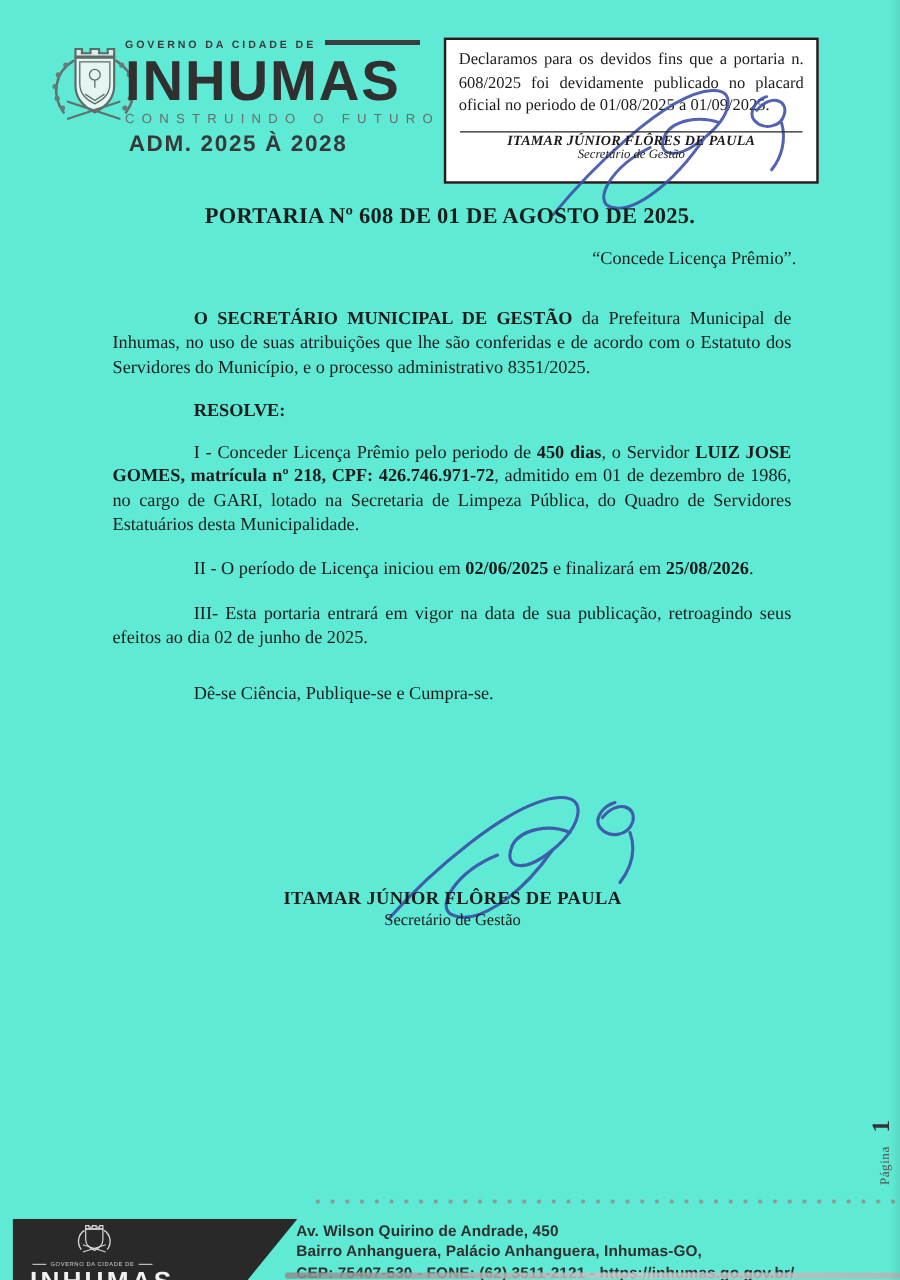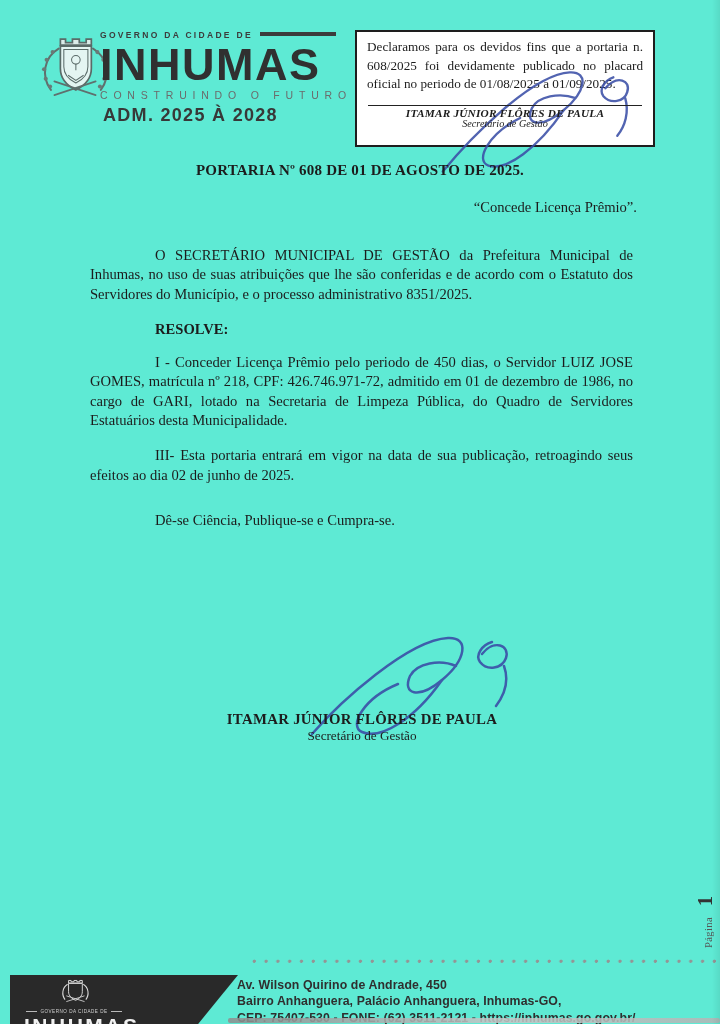--- a/index.html
+++ b/index.html
@@ -24,32 +24,32 @@
         box-sizing:border-box;padding:6px 10px 3px;background:#fff;}
   .decl-text{font-size:13.2px;line-height:1.42;text-align:justify;}
   .decl-sign{position:relative;text-align:center;}
   .decl-line{width:274px;margin:11px auto 0;border-top:1.6px solid #222;}
   .decl-name{font-weight:bold;font-style:italic;font-size:11.3px;letter-spacing:.2px;margin-top:1px;}
   .decl-role{font-style:italic;font-size:10.2px;margin-top:-1px;}
   .decl-sig-svg{position:absolute;left:58px;top:24px;width:238px;height:122px;pointer-events:none;}
 
   
   .doc-title{position:absolute;left:0;top:162px;width:720px;text-align:center;
-        font-weight:bold;font-size:15px;letter-spacing:.2px;}
+        font-weight:bold;font-size:18px;letter-spacing:.2px;}
   .doc-subject{position:absolute;top:199px;right:83px;font-weight:normal;font-size:14.6px;}
   .doc-body{position:absolute;left:90px;top:246px;width:543px;font-size:14.6px;
         line-height:19.3px;text-align:justify;}
   .doc-body p{margin:0;text-indent:65px;}
   .p-resolve{margin-top:16px !important;font-weight:bold;}
   .p-item1{margin-top:14px !important;}
   .p-item2{margin-top:16px !important;}
   .p-item3{margin-top:16px !important;}
   .p-closing{margin-top:26px !important;}
   .p-cabinet{margin-top:40px !important;font-weight:bold;word-spacing:11px;}
-  .b{font-weight:normal;}
+  .b{font-weight:bold;}
 
   .main-sig-svg{position:absolute;left:292px;top:626px;width:242px;height:114px;}
   .sig-block{position:absolute;left:88px;top:711px;width:548px;text-align:center;}
   .sig-name{font-weight:bold;font-size:14.8px;letter-spacing:.3px;}
   .sig-role{font-size:13.2px;margin-top:0;}
 
   
   .side-page{position:absolute;left:694px;top:948px;width:96px;height:24px;
         transform:rotate(-90deg);transform-origin:0 0;white-space:nowrap;color:#3e3e3e;}
   .side-page .plabel{font-size:10.5px;letter-spacing:.4px;color:#555;}
@@ -132,20 +132,21 @@
     </div>
   </div>
 
   <div class="doc-title">PORTARIA Nº 608 DE 01 DE AGOSTO DE 2025.</div>
   <div class="doc-subject">“Concede Licença Prêmio”.</div>
 
   <div class="doc-body">
     <p><span class="b">O SECRETÁRIO MUNICIPAL DE GESTÃO</span><span> da Prefeitura Municipal de Inhumas, no uso de suas atribuições que lhe são conferidas e de acordo com o Estatuto dos Servidores do Município, e o processo administrativo 8351/2025.</span></p>
     <p class="p-resolve">RESOLVE:</p>
     <p class="p-item1"><span>I - Conceder Licença Prêmio pelo periodo de </span><span class="b">450 dias</span><span>, o Servidor </span><span class="b">LUIZ JOSE GOMES, matrícula nº 218, CPF: 426.746.971-72</span><span>, admitido em 01 de dezembro de 1986, no cargo de GARI, lotado na Secretaria de Limpeza Pública, do Quadro de Servidores Estatuários desta Municipalidade.</span></p>
+    <p class="p-item2"><span>II - O período de Licença iniciou em </span><span class="b">02/06/2025</span><span> e finalizará em </span><span class="b">25/08/2026</span><span>.</span></p>
     <p class="p-item3">III- Esta portaria entrará em vigor na data de sua publicação, retroagindo seus efeitos ao dia 02 de junho de 2025.</p>
     <p class="p-closing">Dê-se Ciência, Publique-se e Cumpra-se.</p>
   </div>
 
   <svg class="main-sig-svg" viewBox="0 0 242 114" fill="none" stroke="#3b4fa7" stroke-width="2.5" stroke-linecap="round" opacity=".9">
     <path d="M20 108 C 48 76 116 14 156 12 C 178 11 174 34 150 54 C 126 74 110 68 118 50 C 125 37 148 33 164 40"></path>
     <path d="M150 54 C 122 94 88 114 70 106 C 56 100 72 72 106 58"></path>
     <path d="M190 28 c 12 -15 28 -9 24 4 c -4 11 -19 13 -26 4 c -5 -7 2 -17 12 -20"></path>
     <path d="M212 40 c 5 14 1 28 -8 40"></path>
   </svg>

